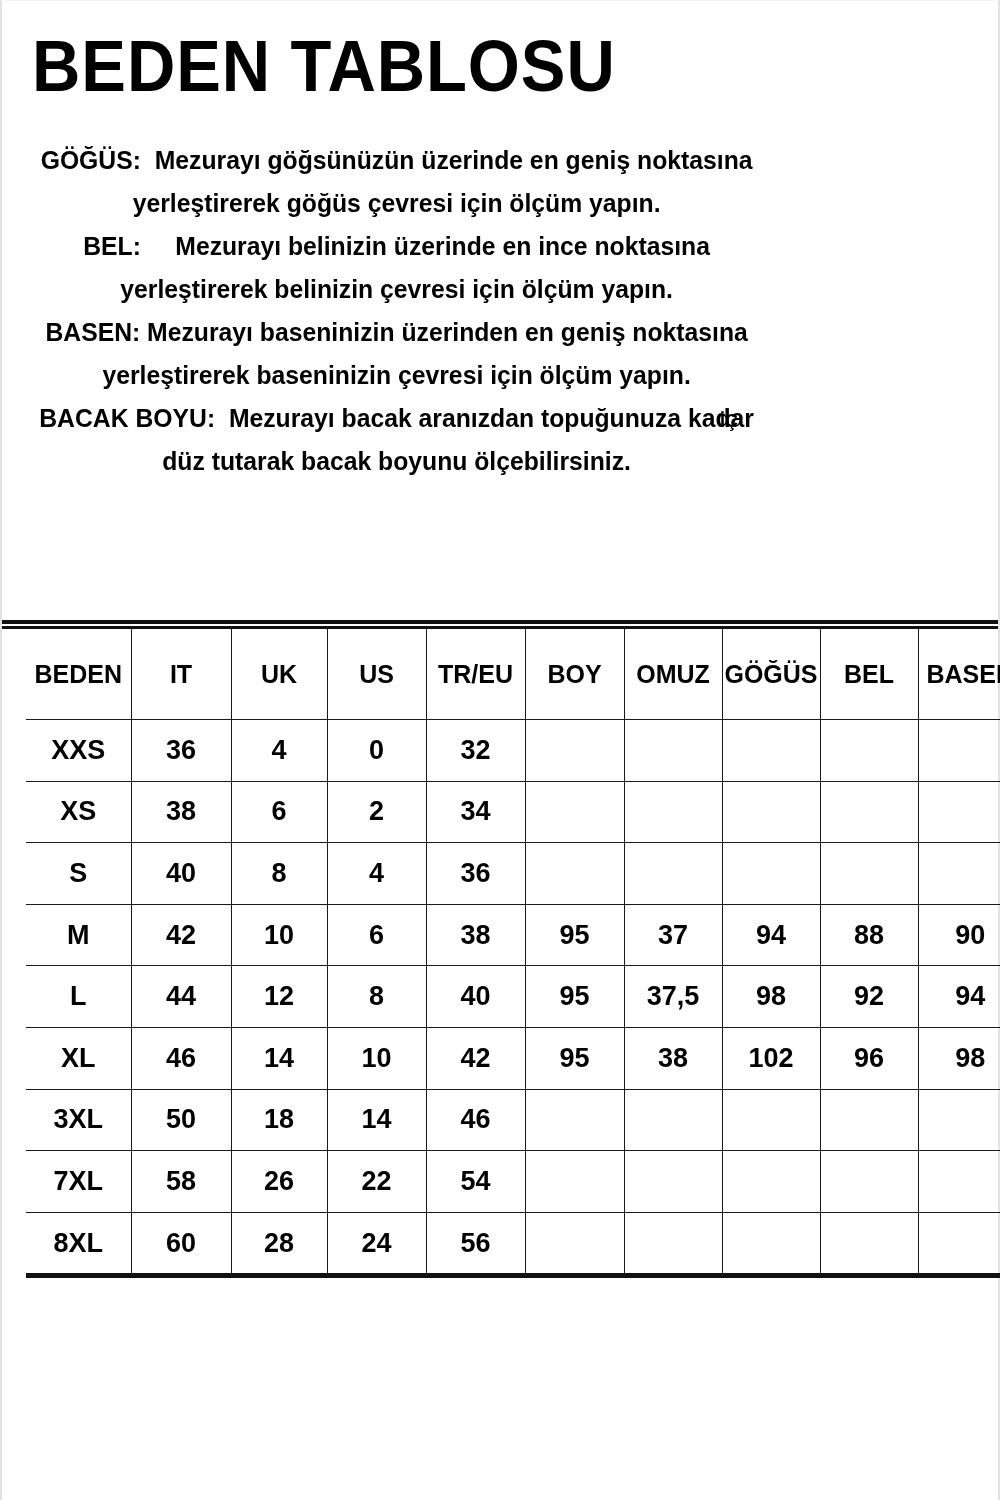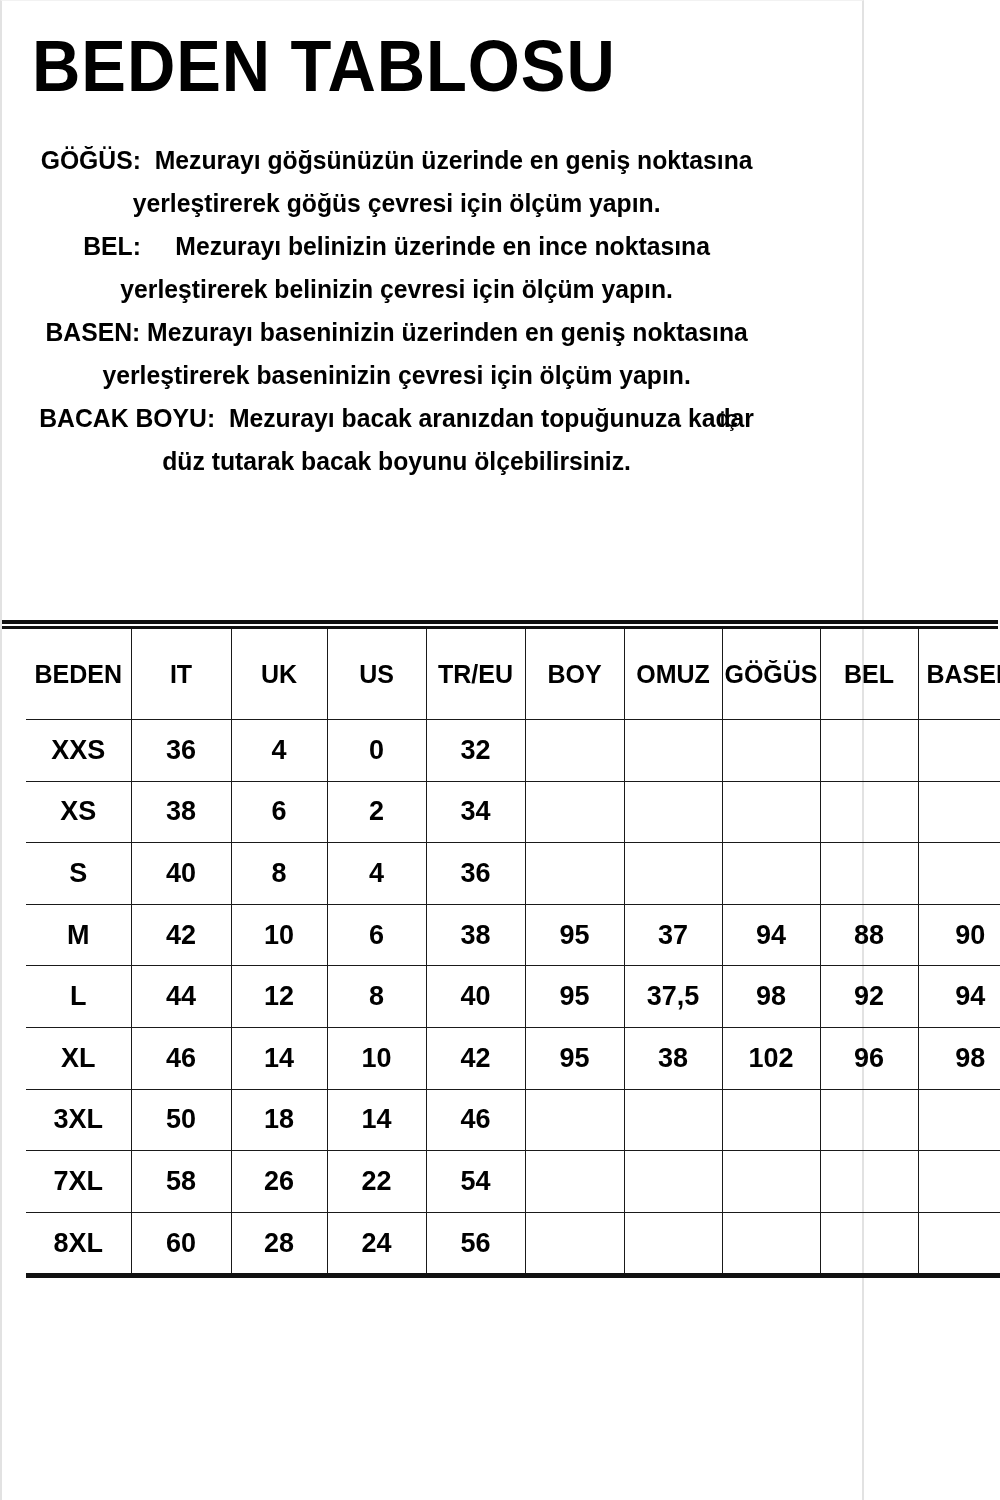--- a/index.html
+++ b/index.html
@@ -10,21 +10,21 @@
   body {
     width: 1000px;
     height: 1500px;
     font-family: "Liberation Sans", sans-serif;
     color: #000000;
     overflow: hidden;
   }
 
   #sheet {
     position: relative;
-    width: 864px;
+    width: 1000px;
     height: 1500px;
     background: #ffffff;
     box-sizing: border-box;
     border-left: 2px solid #e2e2e2;
     border-right: 2px solid #e2e2e2;
     border-top: 1px solid #f2f2f2;
   }
 
   
   #intro-block {

